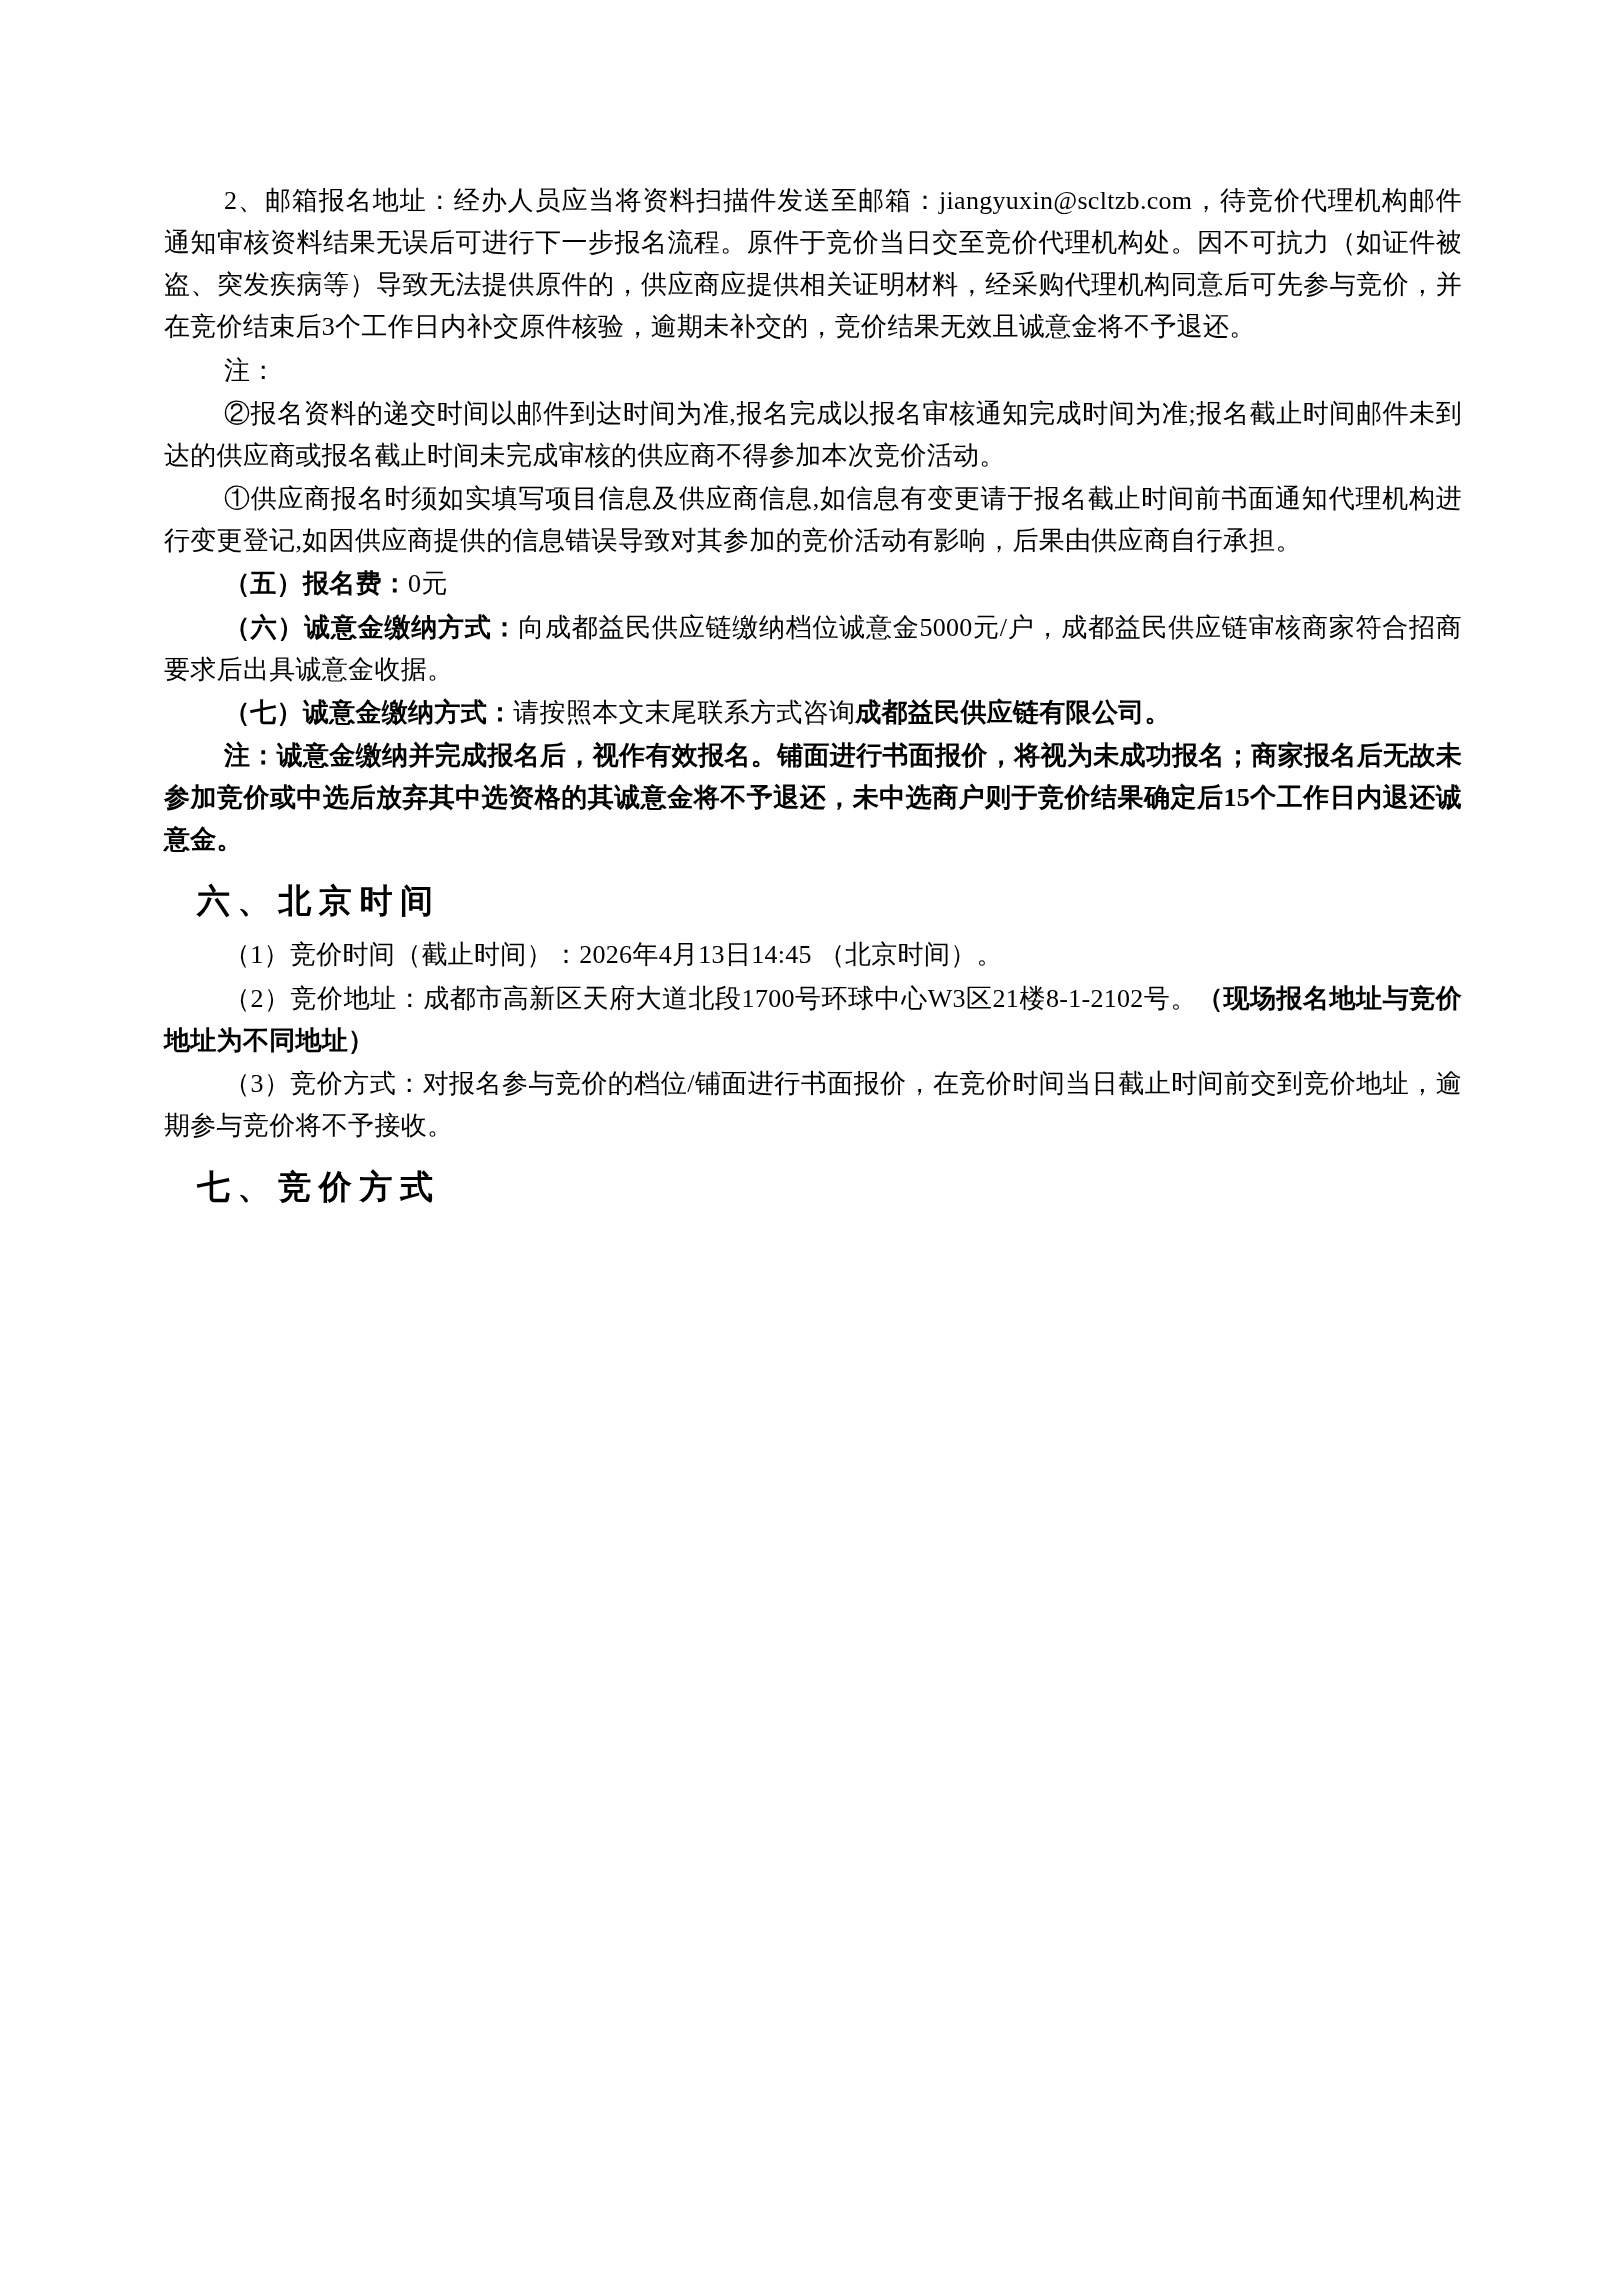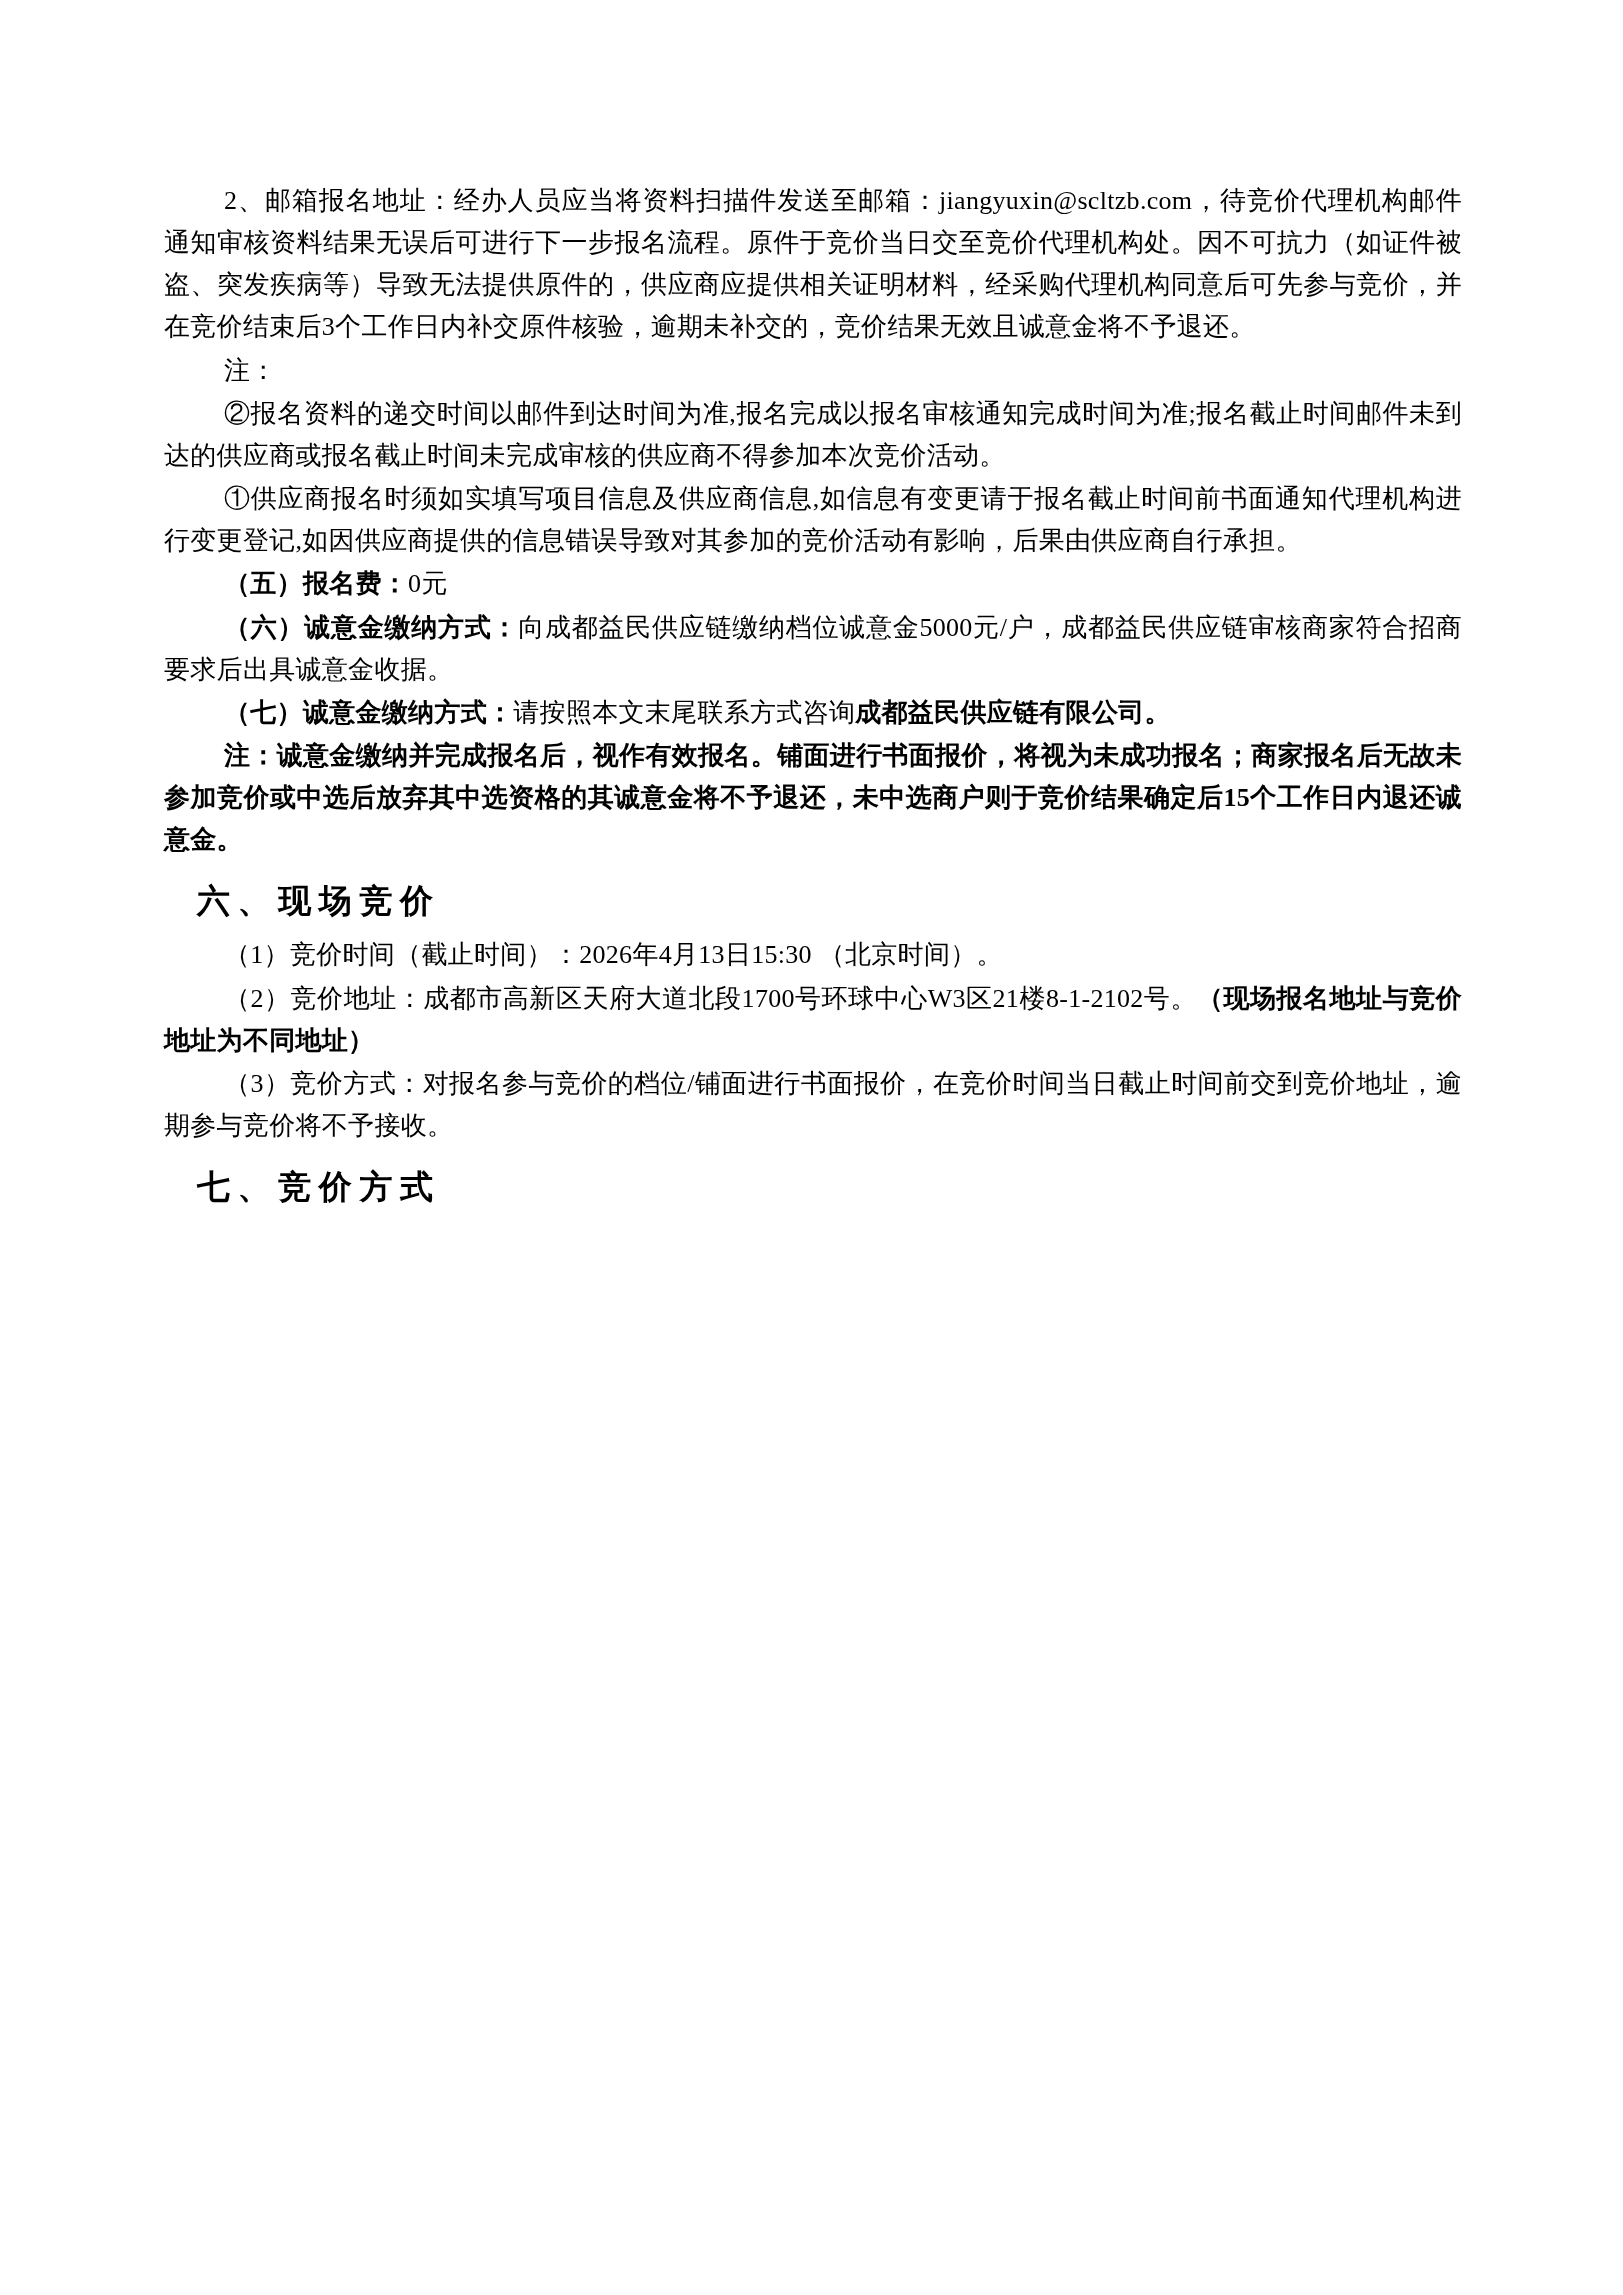--- a/index.html
+++ b/index.html
@@ -68,23 +68,23 @@
     <p class="indent para">①供应商报名时须如实填写项目信息及供应商信息,如信息有变更请于报名截止时间前书面通知代理机构进行变更登记,如因供应商提供的信息错误导致对其参加的竞价活动有影响，后果由供应商自行承担。</p>
 
     <p class="indent para"><span class="bold">（五）报名费：</span><span>0元</span></p>
 
     <p class="indent para"><span class="bold">（六）诚意金缴纳方式：</span><span>向成都益民供应链缴纳档位诚意金5000元/户，成都益民供应链审核商家符合招商要求后出具诚意金收据。</span></p>
 
     <p class="indent para"><span class="bold">（七）诚意金缴纳方式：</span><span>请按照本文末尾联系方式咨询</span><span class="bold">成都益民供应链有限公司。</span></p>
 
     <p class="indent para bold">注：诚意金缴纳并完成报名后，视作有效报名。铺面进行书面报价，将视为未成功报名；商家报名后无故未参加竞价或中选后放弃其中选资格的其诚意金将不予退还，未中选商户则于竞价结果确定后15个工作日内退还诚意金。</p>
 
-    <p class="heading spaced-head">六、现场竞价</p>
+    <p class="heading spaced-head">六、北京时间</p>
 
-    <p class="indent para">（1）竞价时间（截止时间）：2026年4月13日15:30 （北京时间）。</p>
+    <p class="indent para">（1）竞价时间（截止时间）：2026年4月13日14:45 （北京时间）。</p>
 
     <p class="indent para"><span>（2）竞价地址：成都市高新区天府大道北段1700号环球中心W3区21楼8-1-2102号。</span><span class="bold">（现场报名地址与竞价地址为不同地址）</span></p>
 
     <p class="indent para">（3）竞价方式：对报名参与竞价的档位/铺面进行书面报价，在竞价时间当日截止时间前交到竞价地址，逾期参与竞价将不予接收。</p>
 
     <p class="heading spaced-head">七、竞价方式</p>
 
   </div>
 </div>
 

